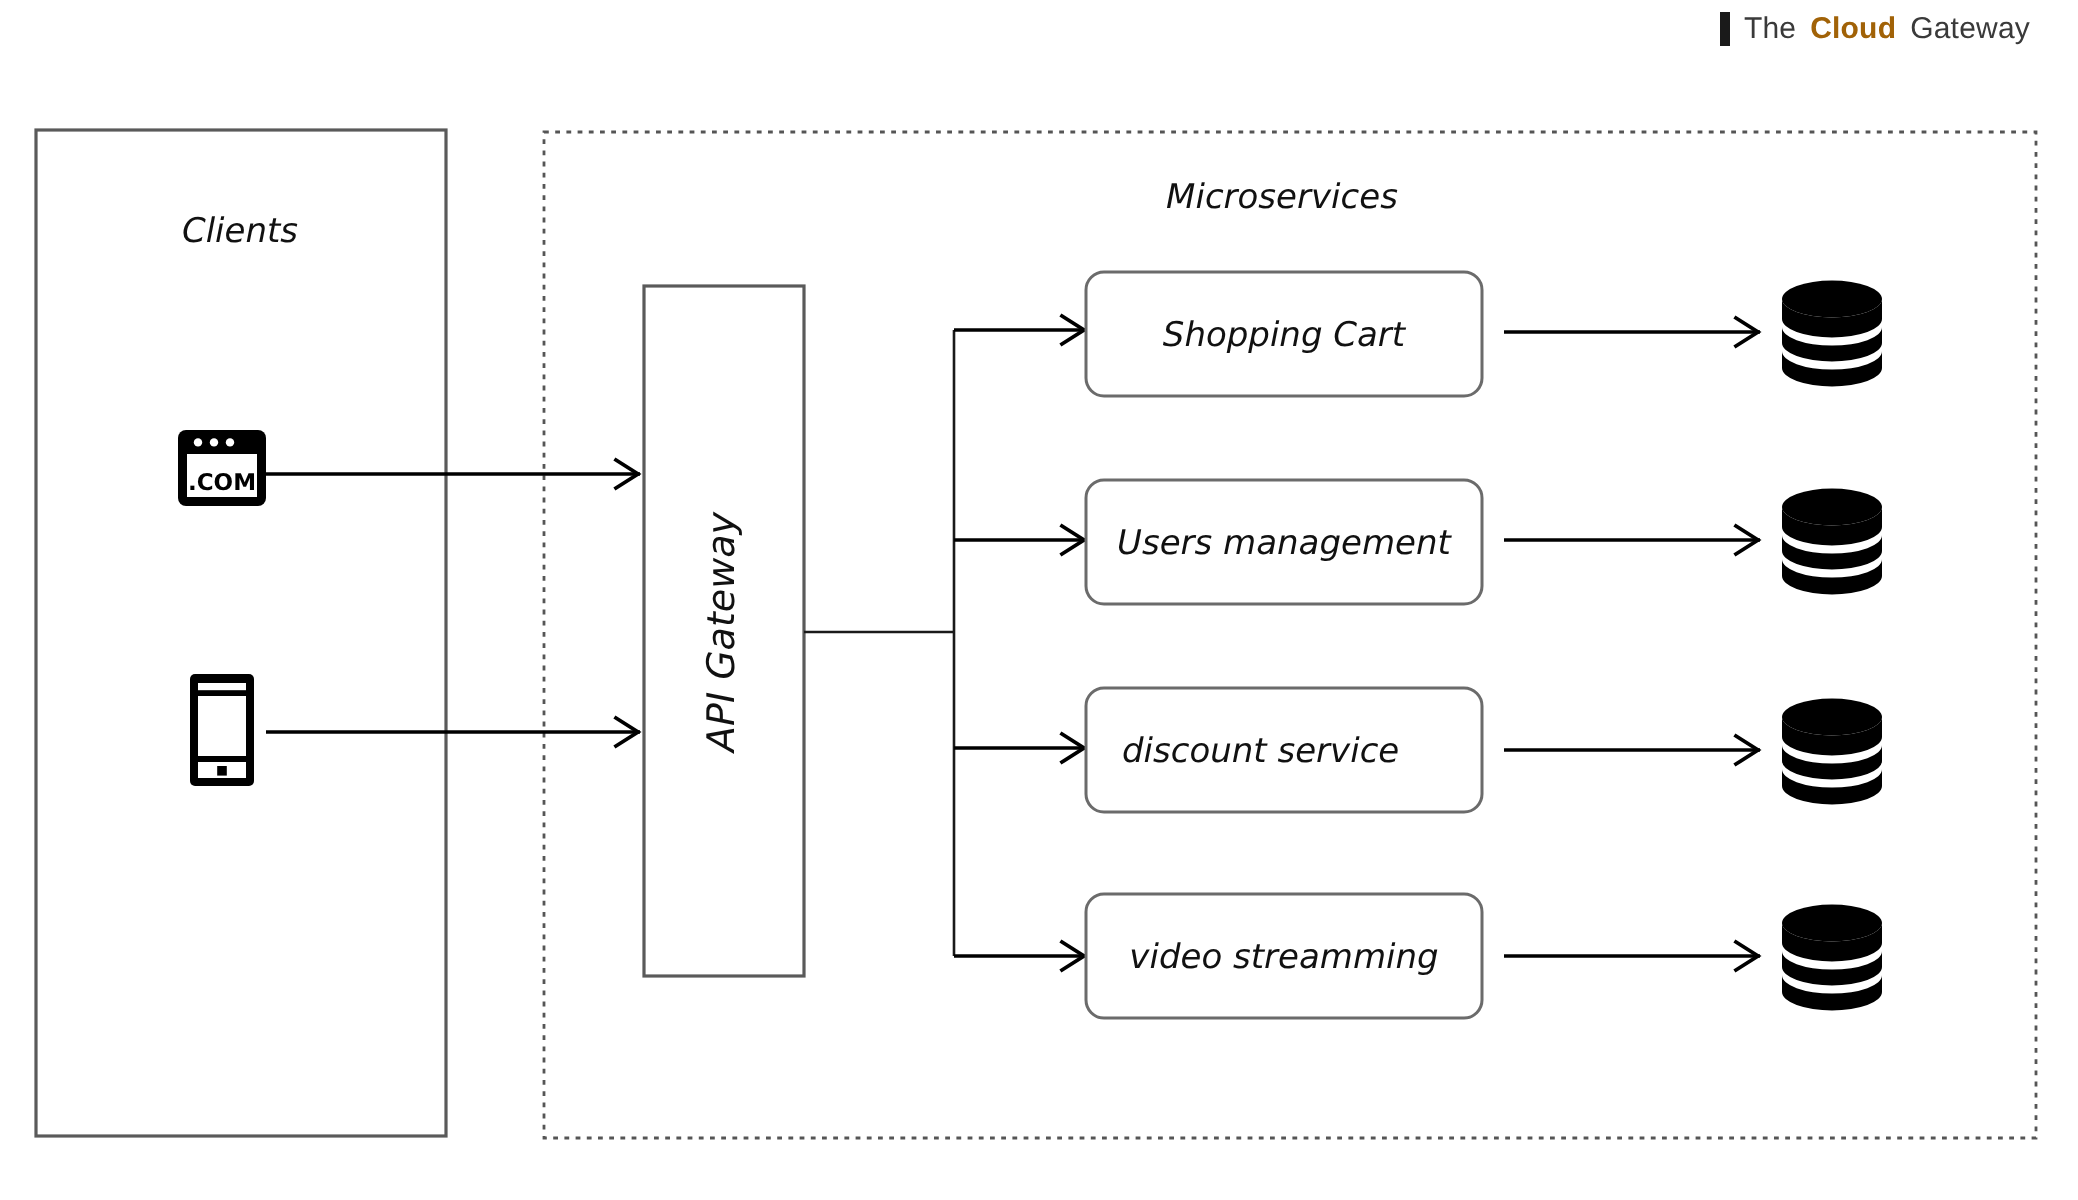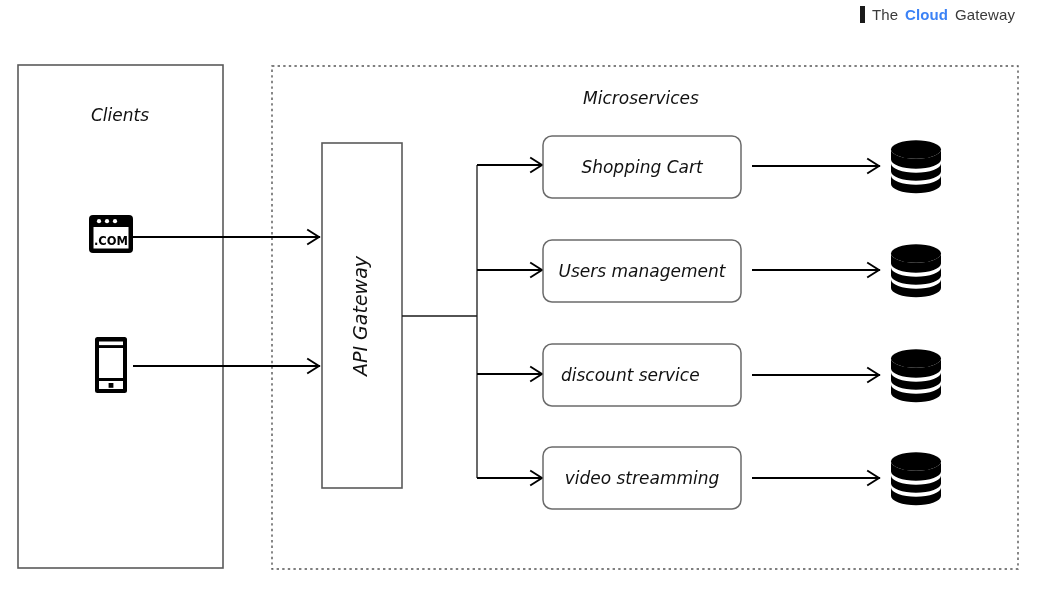--- a/index.html
+++ b/index.html
@@ -30,21 +30,21 @@
     white-space: nowrap;
   }
   #brand-bar {
     width: 5px;
     height: 17px;
     background: #1a1a1a;
     display: inline-block;
   }
   .brand-word { color: #3a3a3a; }
   .brand-accent {
-    color: #3b82f6;
+    color: #a16207;
     font-weight: bold;
   }
 
   
   #canvas {
     position: absolute;
     left: 0;
     top: 0;
     width: 1039px;
     height: 600px;

